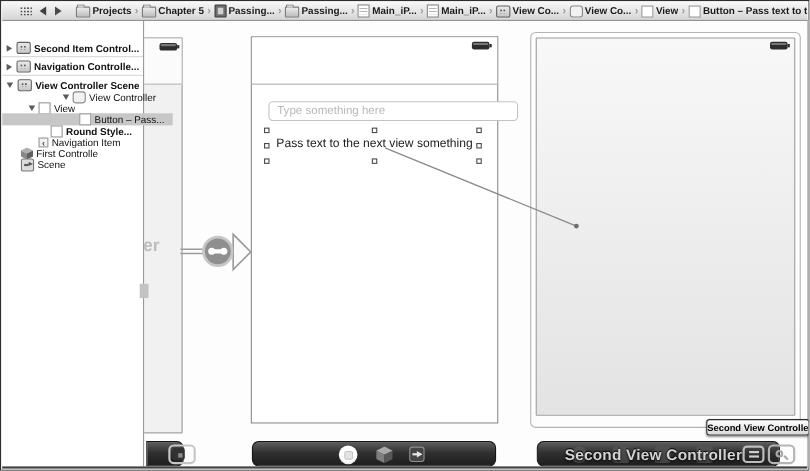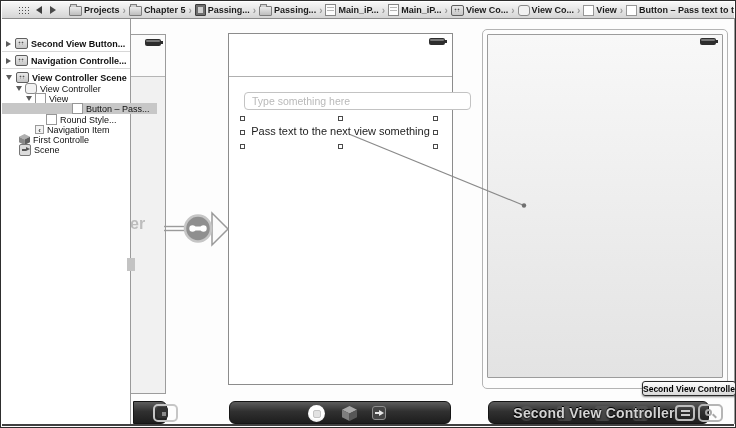--- a/index.html
+++ b/index.html
@@ -190,42 +190,42 @@
     <span class="jb-ic icon-view"></span>
     <span class="jb-label">Button – Pass text to the next view controller</span>
   </div>
 
   <div id="sidebar">
     <div class="sb-row bold" style="top:20px;">
       <span class="sp" style="width:4px;"></span>
       <span class="disc disc-r"></span>
       <span class="sp" style="width:4px;"></span>
       <span class="jb-ic icon-scene"></span>
-      <span class="sb-label">Second View Button...</span>
+      <span class="sb-label">Second Item Control...</span>
     </div>
     <div class="sb-divider" style="top:33px;"></div>
 
     <div class="sb-row bold" style="top:37px;">
       <span class="sp" style="width:4px;"></span>
       <span class="disc disc-r"></span>
       <span class="sp" style="width:4px;"></span>
       <span class="jb-ic icon-scene"></span>
       <span class="sb-label">Navigation Controlle...</span>
     </div>
     <div class="sb-divider" style="top:50px;"></div>
 
     <div class="sb-row bold" style="top:54px;">
       <span class="sp" style="width:4px;"></span>
       <span class="disc disc-d"></span>
       <span class="sp" style="width:4px;"></span>
       <span class="jb-ic icon-scene"></span>
       <span class="sb-label">View Controller Scene</span>
     </div>
 
-    <div class="sb-row" style="top:65px;">
+    <div class="sb-row" style="top:65px;margin-left:41px;">
       <span class="sp" style="width:14px;"></span>
       <span class="disc disc-d"></span>
       <span class="sp" style="width:3px;"></span>
       <span class="jb-ic icon-ctrl"></span>
       <span class="sb-label">View Controller</span>
     </div>
 
     <div class="sb-row" style="top:75px;">
       <span class="sp" style="width:24px;"></span>
       <span class="disc disc-d"></span>
@@ -233,21 +233,21 @@
       <span class="jb-ic icon-view"></span>
       <span class="sb-label">View</span>
     </div>
 
     <div class="sb-row selected" style="top:85px;padding-left:26px;">
       <span class="sp" style="width:44px;"></span>
       <span class="jb-ic icon-view"></span>
       <span class="sb-label">Button – Pass...</span>
     </div>
 
-    <div class="sb-row" style="top:96px;">
+    <div class="sb-row" style="top:96px;font-weight:bold;">
       <span class="sp" style="width:44px;"></span>
       <span class="jb-ic icon-view"></span>
       <span class="sb-label">Round Style...</span>
     </div>
 
     <div class="sb-row" style="top:106px;">
       <span class="sp" style="width:33px;"></span>
       <span class="icon-navitem">‹</span>
       <span class="sb-label">Navigation Item</span>
     </div>

